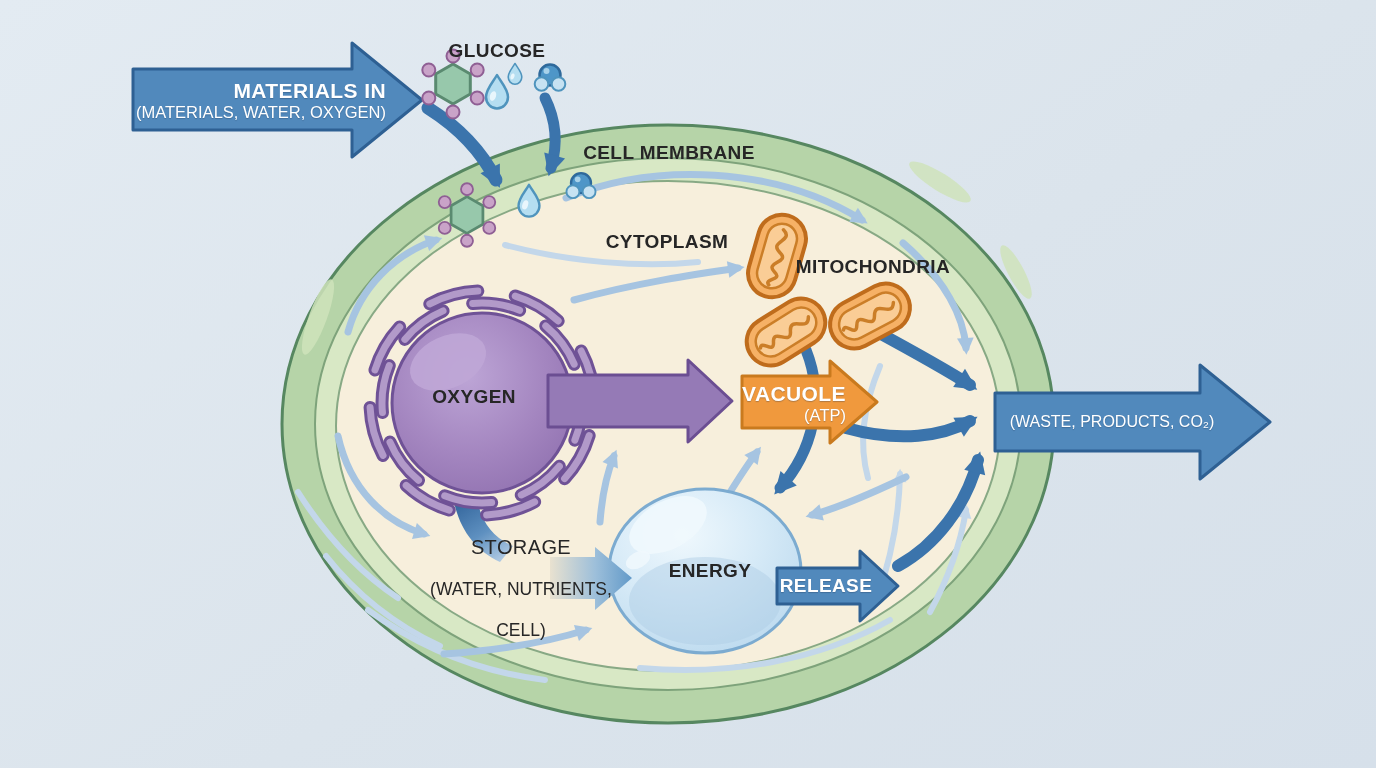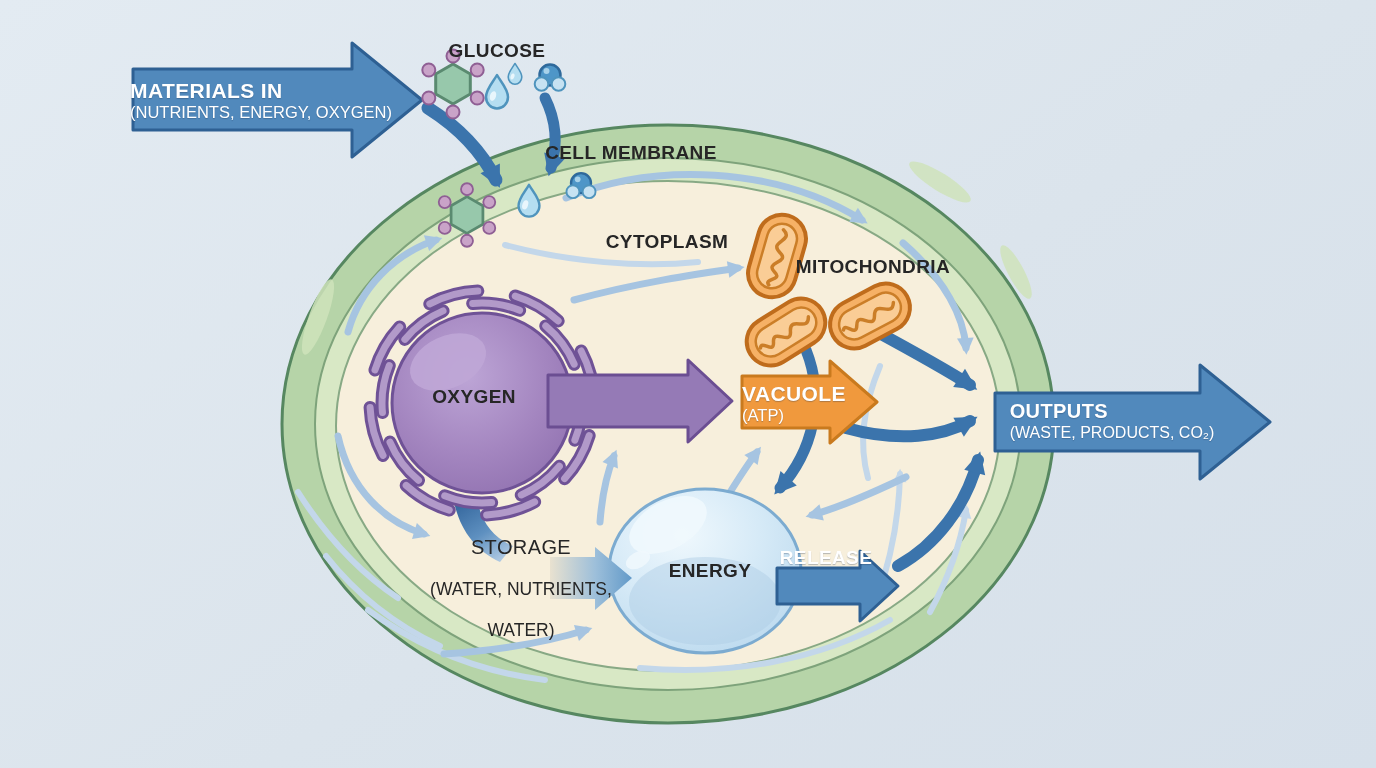--- a/index.html
+++ b/index.html
@@ -37,21 +37,21 @@
   .mito-cristae{fill:none;stroke:#cb7e28;stroke-width:3.5;stroke-linecap:round;}
 
   
   .lbl{
     position:absolute;transform:translate(-50%,-50%);
     color:var(--label-dark,#262626);
     font-size:19px;font-weight:700;letter-spacing:.4px;white-space:nowrap;
   }
   .atext{
     position:absolute;transform:translate(-50%,-50%);
-    color:var(--label-light,#fff);text-align:left;white-space:nowrap;
+    color:var(--label-light,#fff);text-align:right;white-space:nowrap;
     text-shadow:0 1px 1px rgba(30,50,80,.3);
   }
   .atext .t1{font-size:21px;font-weight:700;letter-spacing:.4px;line-height:24px;}
   .atext .t2{font-size:16.5px;font-weight:400;line-height:19px;}
   .atext.small .t1{font-size:20px;line-height:23px;}
   .atext.small .t2{font-size:16px;line-height:19px;}
   .storage-block{
     position:absolute;transform:translate(-50%,-50%);
     color:var(--label-dark,#262626);text-align:center;white-space:nowrap;
   }
@@ -215,45 +215,44 @@
       <use href="#def-drop" transform="translate(497 92)"></use>
       <use href="#def-drop" transform="translate(515 74) scale(0.62)"></use>
       <use href="#def-h2o" transform="translate(550 78)"></use>
       <use href="#def-gluc" transform="translate(467 215) scale(0.92)"></use>
       <use href="#def-drop" transform="translate(529 201) scale(0.95)"></use>
       <use href="#def-h2o" transform="translate(581 186) scale(0.95)"></use>
     </g>
   </svg>
 
   <div class="lbl" style="left:497px;top:51px">GLUCOSE</div>
-  <div class="lbl" style="left:631px;top:153px">CELL MEMBRANE</div>
+  <div class="lbl" style="left:669px;top:153px">CELL MEMBRANE</div>
   <div class="lbl" style="left:667px;top:242px">CYTOPLASM</div>
   <div class="lbl" style="left:873px;top:267px">MITOCHONDRIA</div>
   <div class="lbl" style="left:474px;top:397px">OXYGEN</div>
   <div class="lbl" style="left:710px;top:571px">ENERGY</div>
 
   <div class="storage-block" style="left:521px;top:588px">
     <div class="t1">STORAGE</div>
     <div class="t2">(WATER, NUTRIENTS,</div>
-    <div class="t2">WATER)</div>
+    <div class="t2">CELL)</div>
   </div>
 
   <div class="atext" style="left:261px;top:100px">
     <div class="t1">MATERIALS IN</div>
-    <div class="t2">(NUTRIENTS, ENERGY, OXYGEN)</div>
+    <div class="t2">(MATERIALS, WATER, OXYGEN)</div>
   </div>
 
 
   <div class="atext" style="left:794px;top:403px">
     <div class="t1">VACUOLE</div>
     <div class="t2">(ATP)</div>
   </div>
 
   <div class="atext small" style="left:1112px;top:421px">
-    <div class="t1">OUTPUTS</div>
     <div class="t2">(WASTE, PRODUCTS, CO₂)</div>
   </div>
 
-  <div class="atext" style="left:826px;top:558px">
+  <div class="atext" style="left:826px;top:586px">
     <div class="t1" style="font-size:19px">RELEASE</div>
   </div>
 
 </div>
 
 </body></html>

